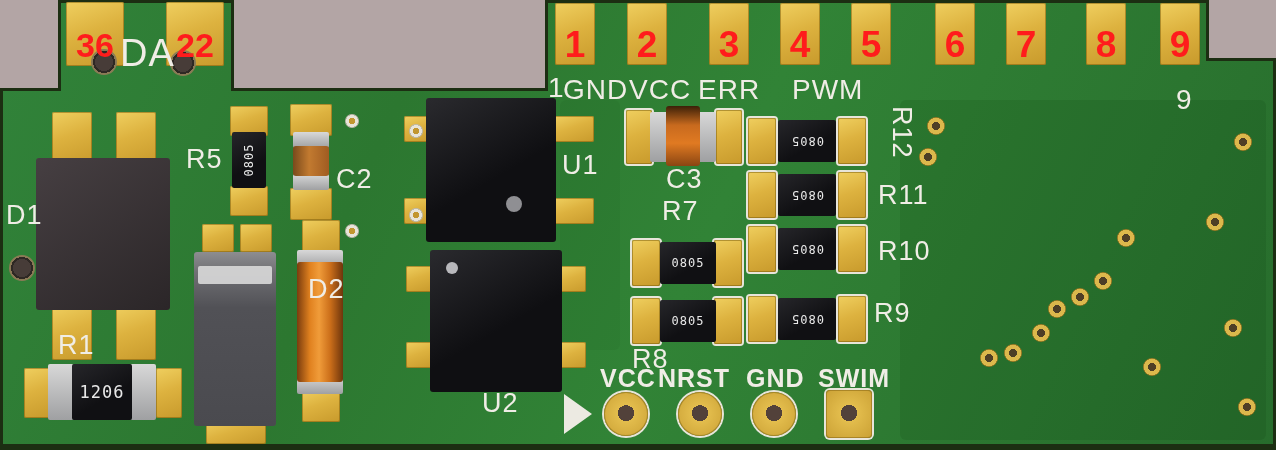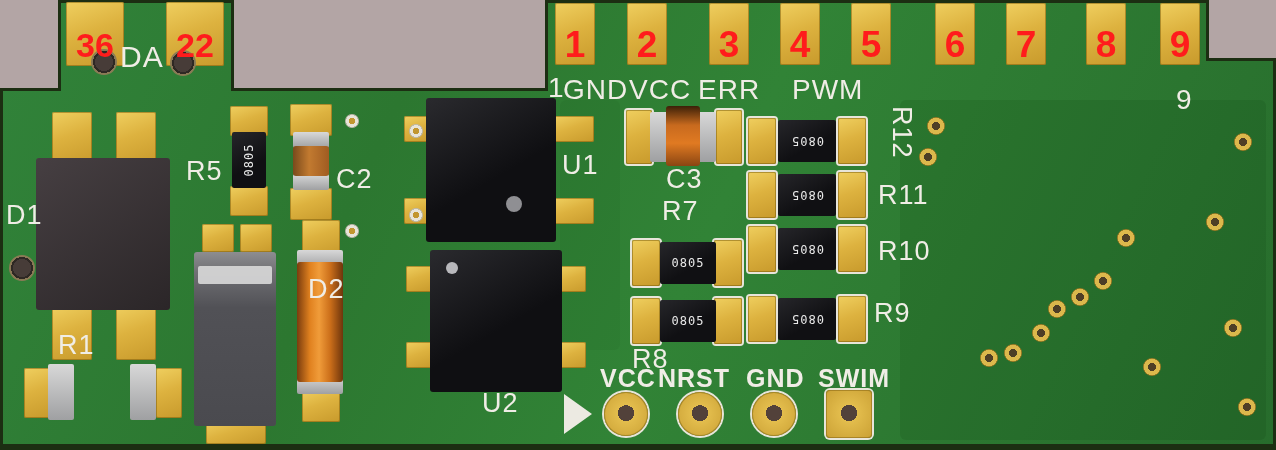--- a/index.html
+++ b/index.html
@@ -66,20 +66,23 @@
   <div class="pad" style="left:52px;top:112px;width:40px;height:52px"></div>
   <div class="pad" style="left:116px;top:112px;width:40px;height:52px"></div>
   <div class="pad" style="left:52px;top:306px;width:40px;height:54px"></div>
   <div class="pad" style="left:116px;top:306px;width:40px;height:54px"></div>
   <div class="ic" style="left:36px;top:158px;width:134px;height:152px;background:linear-gradient(145deg,#463f42,#2b2628)"></div>
 
   <div class="pad" style="left:24px;top:368px;width:26px;height:50px"></div>
   <div class="pad" style="left:156px;top:368px;width:26px;height:50px"></div>
   <div class="silver" style="left:48px;top:364px;width:26px;height:56px"></div>
   <div class="silver" style="left:130px;top:364px;width:26px;height:56px"></div>
+  <div class="chip" style="left:72px;top:364px;width:60px;height:56px">
+    <span class="mark mark--big">1206</span>
+  </div>
 
   <div class="pad" style="left:202px;top:224px;width:32px;height:28px"></div>
   <div class="pad" style="left:240px;top:224px;width:32px;height:28px"></div>
   <div class="pad" style="left:206px;top:420px;width:60px;height:24px"></div>
   <div class="ic" style="left:194px;top:252px;width:82px;height:174px;background:linear-gradient(180deg,#8d8d90 0%,#6f6f73 12%,#515156 32%,#4a4a4f 100%)"></div>
   <div class="stripe" style="left:198px;top:266px;width:74px;height:18px"></div>
 
   <div class="pad" style="left:230px;top:106px;width:38px;height:30px"></div>
   <div class="pad" style="left:230px;top:186px;width:38px;height:30px"></div>
   <div class="chip" style="left:232px;top:132px;width:34px;height:56px">
@@ -175,34 +178,34 @@
       <div class="via-white" style="left: 409px; top: 124px; width: 14px; height: 14px;"></div>
       <div class="via-white" style="left: 345px; top: 224px; width: 14px; height: 14px;"></div>
       <div class="via-white" style="left: 409px; top: 208px; width: 14px; height: 14px;"></div>
       <div class="hole-dark" style="left: 91px; top: 49px; width: 26px; height: 26px;"></div>
       <div class="hole-dark" style="left: 170px; top: 50px; width: 26px; height: 26px;"></div>
       <div class="hole-dark" style="left: 9px; top: 255px; width: 26px; height: 26px;"></div>
     </div>
 
   <div class="label" style="left:6px;top:200px">D1</div>
   <div class="label" style="left:58px;top:330px">R1</div>
-  <div class="label" style="left:186px;top:156px">R5</div>
+  <div class="label" style="left:186px;top:144px">R5</div>
   <div class="label" style="left:336px;top:164px">C2</div>
   <div class="label" style="left:308px;top:274px">D2</div>
   <div class="label" style="left:562px;top:150px">U1</div>
   <div class="label" style="left:482px;top:388px">U2</div>
   <div class="label" style="left:666px;top:164px">C3</div>
   <div class="label" style="left:662px;top:196px">R7</div>
   <div class="label" style="left:632px;top:344px">R8</div>
   <div class="label label--vert" style="left:886px;top:106px">R12</div>
   <div class="label" style="left:878px;top:180px">R11</div>
   <div class="label" style="left:878px;top:236px">R10</div>
   <div class="label" style="left:874px;top:298px">R9</div>
 
-  <div class="label" style="left:120px;top:40px;font-size:30px">DA</div>
+  <div class="label" style="left:120px;top:32px;font-size:38px">DA</div>
 
   <div class="label label--silk" style="left:548px;top:72px">1</div>
   <div class="label label--silk" style="left:563px;top:74px">GND</div>
   <div class="label label--silk" style="left:629px;top:74px">VCC</div>
   <div class="label label--silk" style="left:698px;top:74px">ERR</div>
   <div class="label label--silk" style="left:792px;top:74px">PWM</div>
   <div class="label label--silk" style="left:1176px;top:84px">9</div>
 
   <div class="label label--bold" style="left:600px;top:364px">VCC</div>
   <div class="label label--bold" style="left:658px;top:364px">NRST</div>

